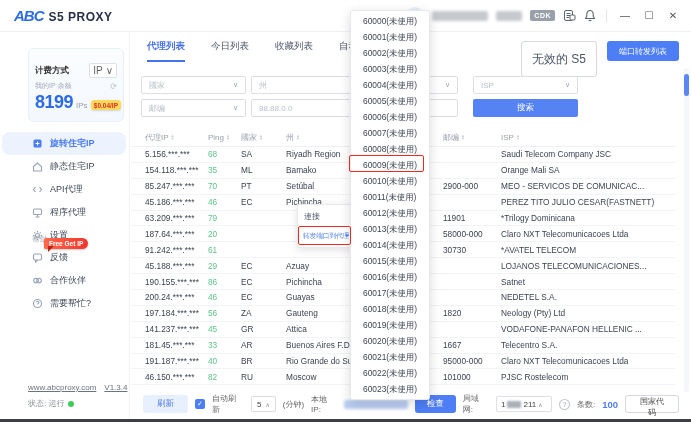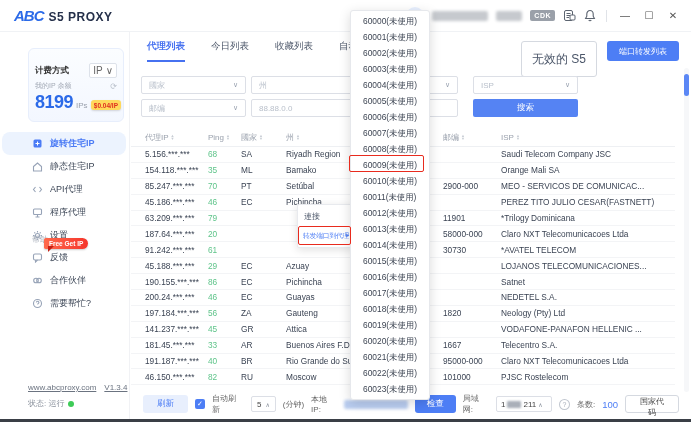--- a/index.html
+++ b/index.html
@@ -79,21 +79,21 @@
   .bbar { position:absolute; left:0; right:0; bottom:0; height:30px; background:#fff; display:flex; align-items:center; gap:7px; padding:0 12px; font-size:8px; color:#666; }
   .btn-refresh { height:18px; padding:0 14px; border:none; border-radius:3px; background:#e8effd; color:#4d7ef5; font-size:8.5px; }
   .cb { width:10px; height:10px; border-radius:2px; background:#4d7ef5; color:#fff; font-size:7px; line-height:10px; text-align:center; }
   .spin { height:16px; border:1px solid #dcdfe6; border-radius:2px; background:#fff; display:flex; align-items:center; gap:4px; padding:0 5px; color:#444; }
   .spin .up { font-size:6px; color:#8a919c; }
   .blur-ip { width:64px; height:9px; background:#b9cdf0; border-radius:2px; filter:blur(1.5px); }
   .btn-check { height:18px; padding:0 12px; border:none; border-radius:3px; background:#4d7ef5; color:#fff; font-size:8.5px; }
   .lanbox { height:16px; width:56px; border:1px solid #dcdfe6; border-radius:2px; display:flex; align-items:center; gap:2px; padding:0 4px; color:#444; }
   .blur-lan { width:14px; height:7px; background:#aab0b9; border-radius:1px; filter:blur(1.2px); }
   .qmark { width:11px; height:11px; border:1px solid #c0c6cf; border-radius:50%; color:#a7adb8; font-size:7px; line-height:10px; text-align:center; }
-  .count-num { color:#4d7ef5; font-size:9.5px; font-weight:400; }
+  .count-num { color:#4d7ef5; font-size:9.5px; font-weight:700; }
   .btn-cc { height:18px; padding:0 10px; border:1px solid #d5d9e0; border-radius:3px; background:#fff; color:#444; font-size:8px; }
 
   
   .ctx-menu { position:absolute; left:297px; top:204px; width:56px; background:#fff; border:1px solid #e8eaee; box-shadow:0 2px 8px rgba(0,0,0,.12); z-index:30; border-radius:2px; padding:2px 0; }
   .ctx-item { height:19px; line-height:19px; padding-left:6px; font-size:8px; color:#4a5568; }
   .ctx-item.fwd { position:relative; color:#4d7ef5; font-size:6.8px; letter-spacing:-.2px; padding-left:5px; }
   .ctx-item.fwd .subarrow { position:absolute; right:3px; top:0; font-size:6px; color:#4d7ef5; }
   .port-menu { position:absolute; left:350px; top:10px; width:80px; background:#fff; border:1px solid #e6e8ec; border-radius:3px; box-shadow:0 3px 12px rgba(0,0,0,.15); z-index:40; padding:2px 0; }
   .port-item { height:16px; line-height:16px; padding-left:12px; font-size:8.4px; color:#3d4553; white-space:nowrap; }
   .redbox { position:absolute; border:1.5px solid #e82b1e; border-radius:2px; z-index:60; pointer-events:none; }

